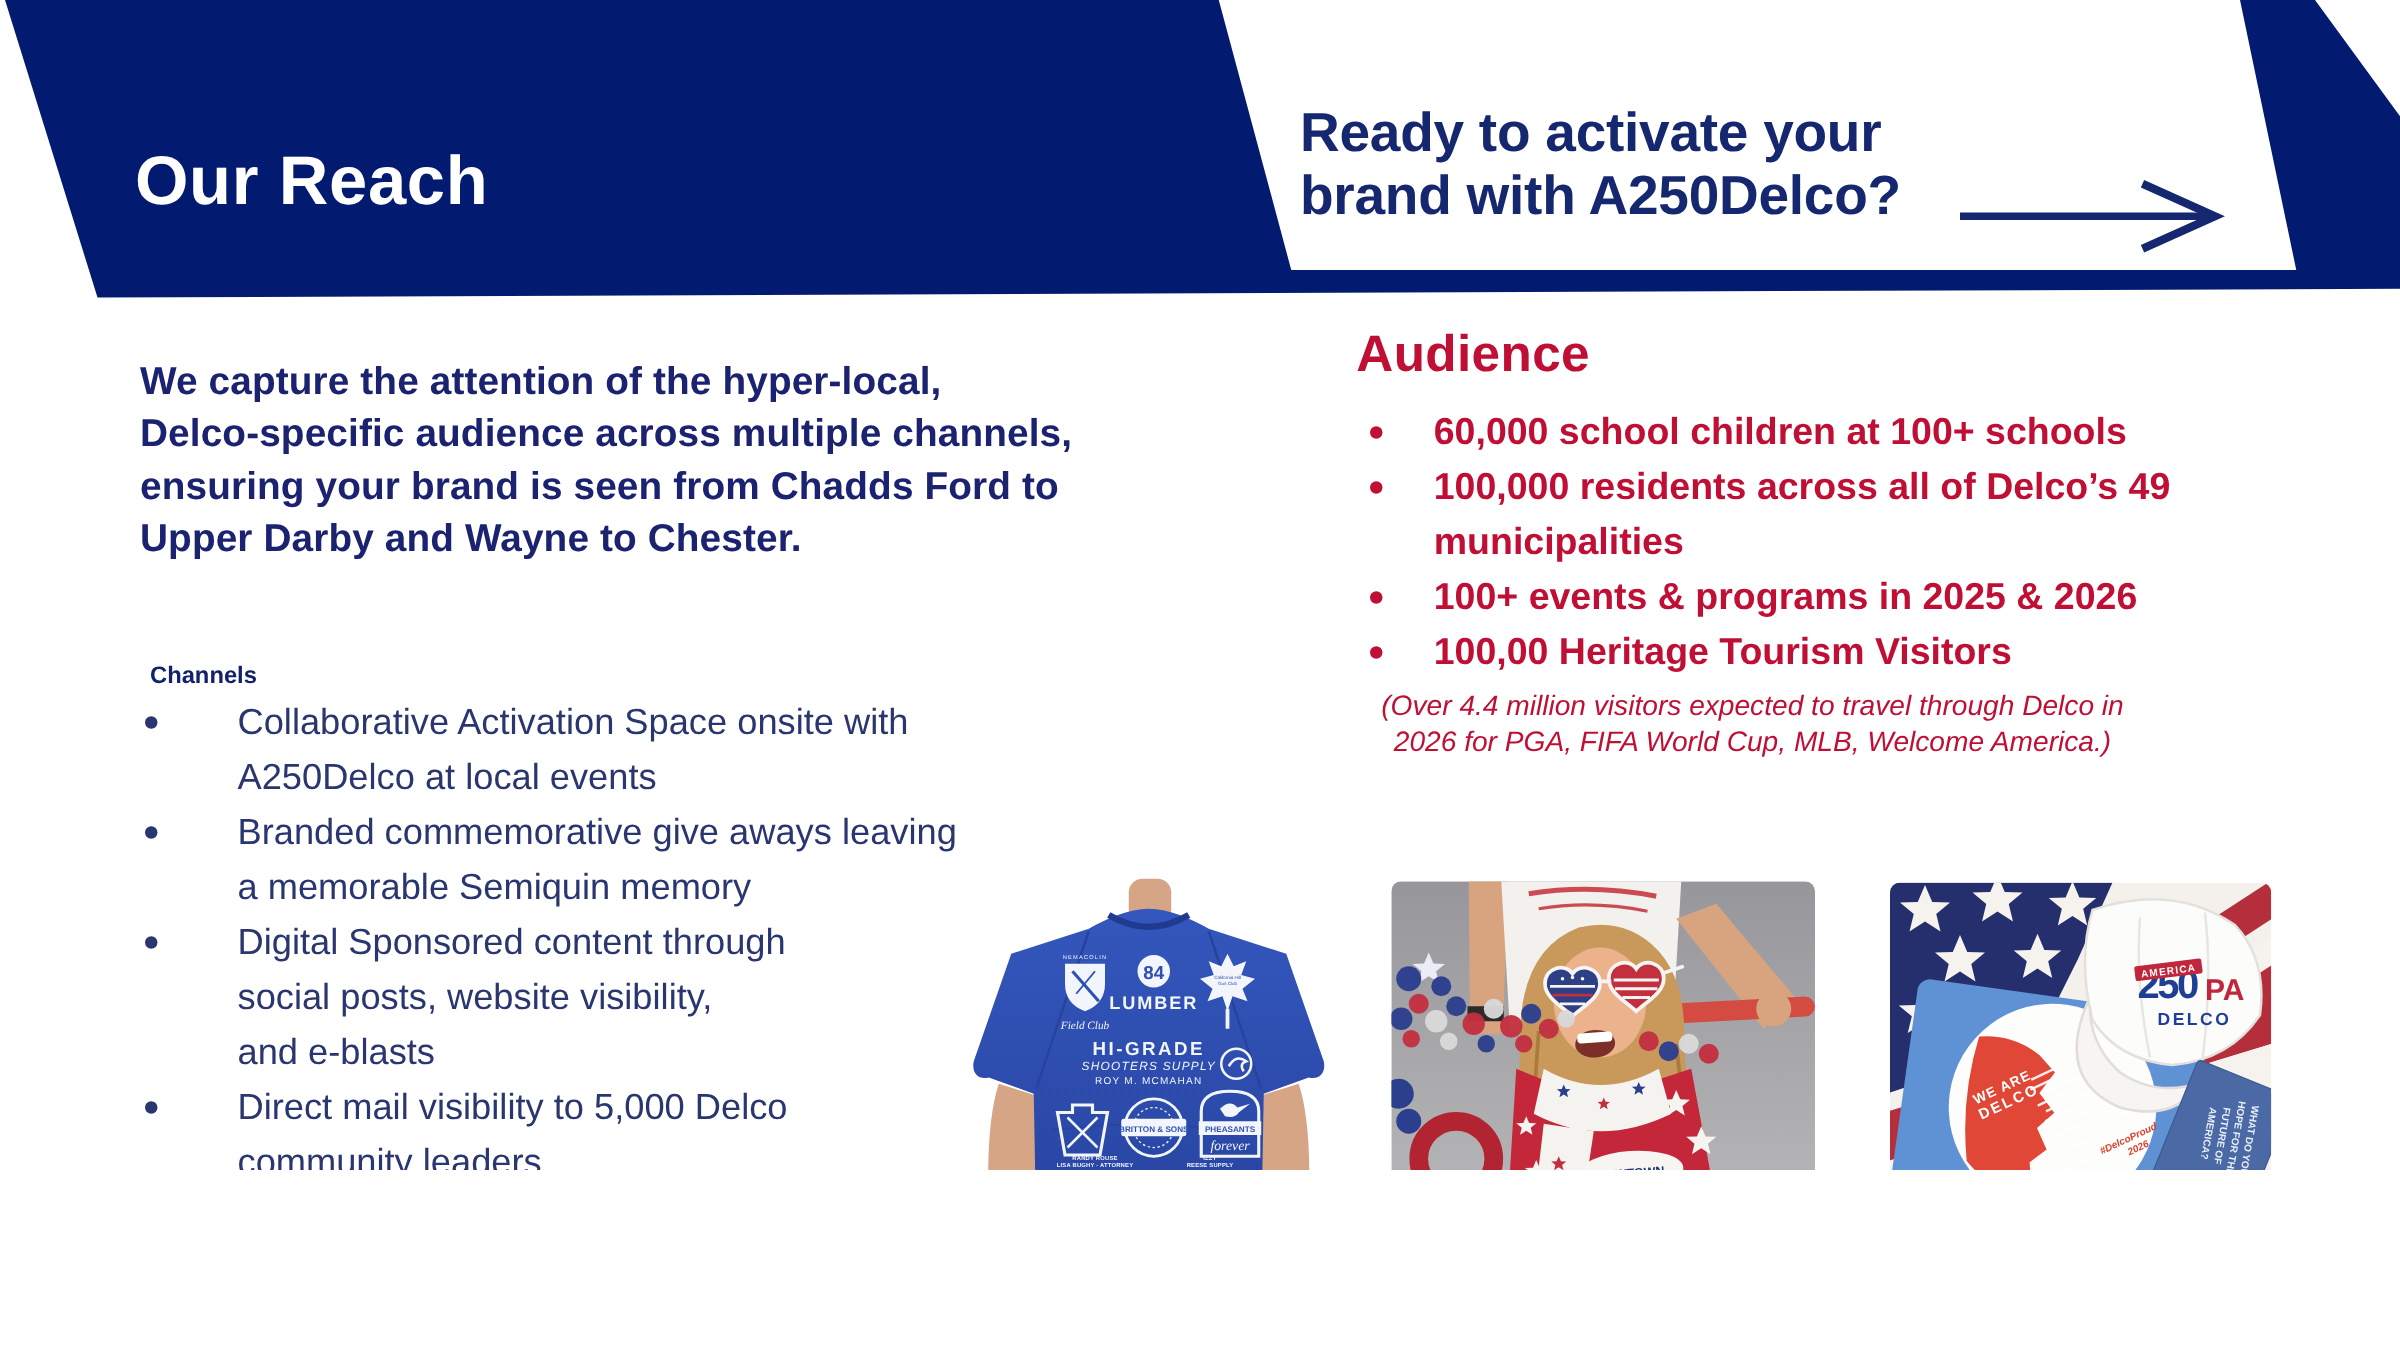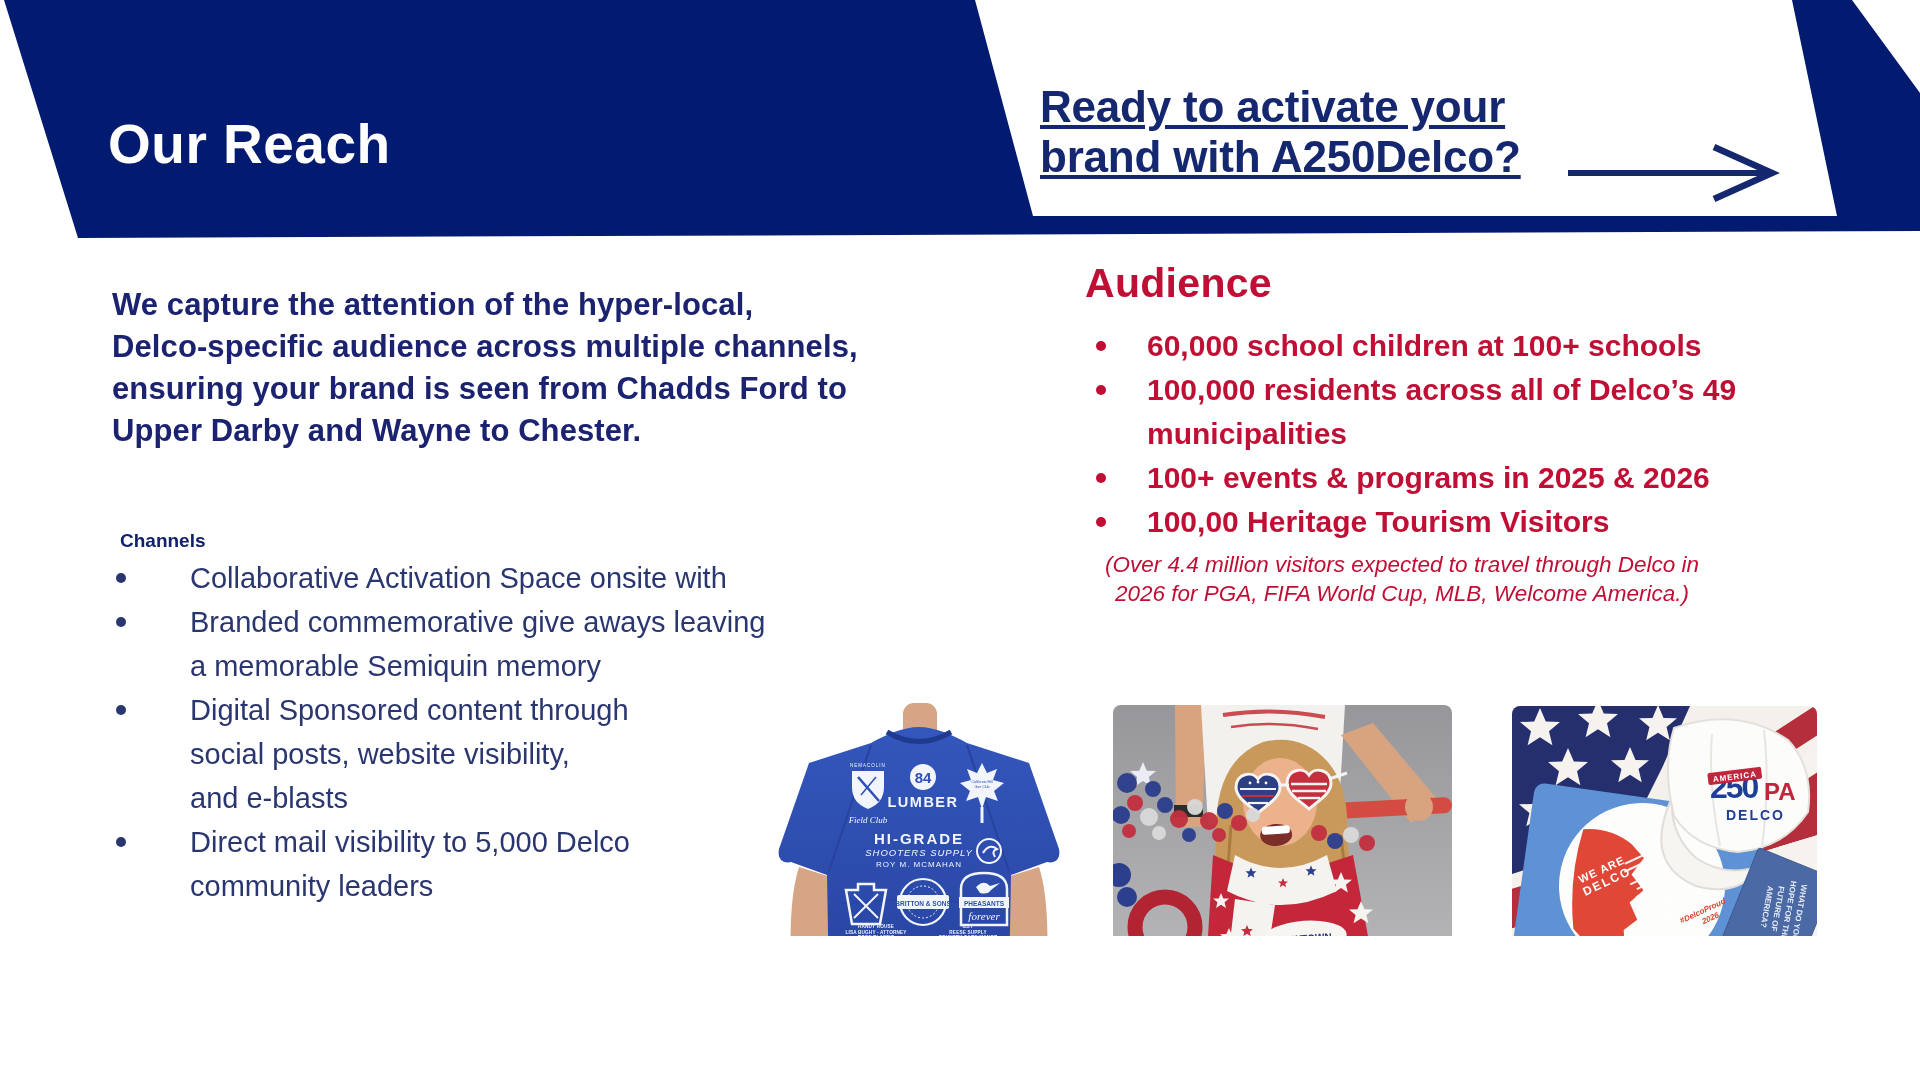--- a/index.html
+++ b/index.html
@@ -3,21 +3,21 @@
 <meta charset="utf-8">
 <style>
   html,body{margin:0;padding:0;background:#ffffff;}
   .slide{position:relative;width:1920px;height:936px;background:#ffffff;overflow:hidden;
          font-family:"Liberation Sans",sans-serif;}
   
   .header-shape{position:absolute;left:0;top:0;width:1920px;height:245px;}
   .our-reach{position:absolute;left:108px;top:112px;font-size:55px;font-weight:700;color:#ffffff;
              letter-spacing:.5px;margin:0;}
   .cta{position:absolute;left:1040px;top:82px;font-size:44px;font-weight:700;line-height:50px;
-       color:#15276f;letter-spacing:-.2px;text-decoration:underline;}
+       color:#15276f;letter-spacing:-.2px;}
   .cta-arrow{position:absolute;left:1562px;top:140px;width:225px;height:64px;}
   
   .intro{position:absolute;left:112px;top:284px;font-size:31px;font-weight:700;line-height:42px;
          color:#1b2371;letter-spacing:.1px;}
   
   .channels-heading{position:absolute;left:104px;top:514px;font-size:19px;font-weight:700;
                     color:#12216b;margin:16px;}
   .blist{position:absolute;list-style:none;margin:0;padding:0;}
   .channels-list{left:116px;top:556px;}
   .blist li{display:flex;align-items:flex-start;}
@@ -75,20 +75,21 @@
     <div>ensuring your brand is seen from Chadds Ford to</div>
     <div>Upper Darby and Wayne to Chester.</div>
   </div>
 
   <h2 class="channels-heading">Channels</h2>
   <ul class="blist channels-list">
     <li>
       <span class="dot dot-navy"></span>
       <div>
         <div>Collaborative Activation Space onsite with</div>
+        <div>A250Delco at local events</div>
       </div>
     </li>
     <li>
       <span class="dot dot-navy"></span>
       <div>
         <div>Branded commemorative give aways leaving</div>
         <div>a memorable Semiquin memory</div>
       </div>
     </li>
     <li>

